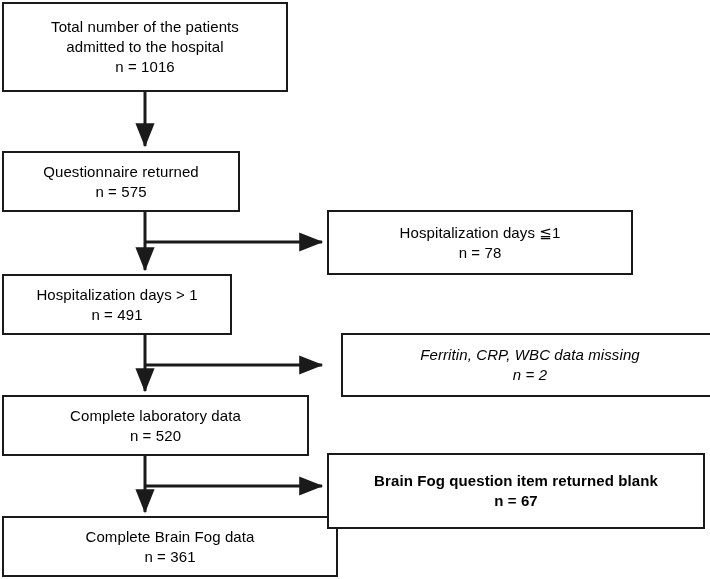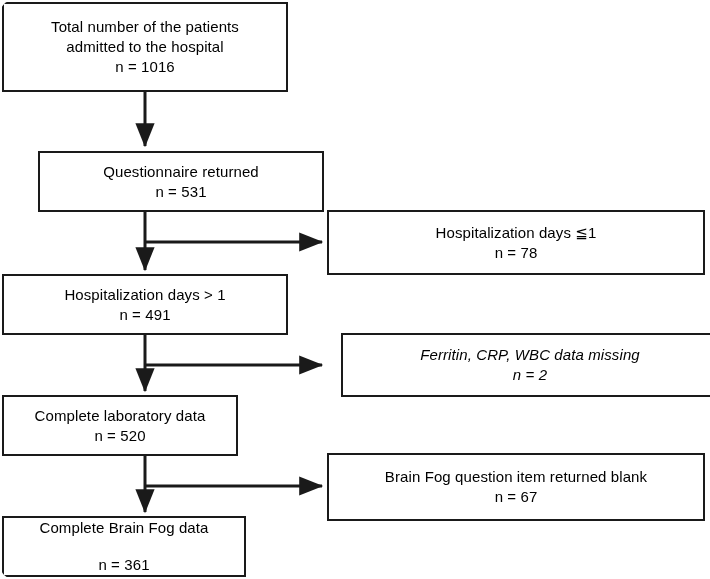--- a/index.html
+++ b/index.html
@@ -7,21 +7,20 @@
     padding: 0;
     background: #ffffff;
   }
   #flowchart {
     position: relative;
     width: 710px;
     height: 579px;
     background: #ffffff;
     font-family: "Liberation Sans", sans-serif;
     overflow: hidden;
-    border-radius: 14px;
   }
   .node {
     position: absolute;
     box-sizing: border-box;
     border: 2px solid #1a1a1a;
     background: #ffffff;
     display: flex;
     flex-direction: column;
     align-items: center;
     justify-content: center;
@@ -67,48 +66,48 @@
     <line x1="145" y1="456" x2="145" y2="512" stroke="#1a1a1a" stroke-width="3" marker-end="url(#ah)"></line>
     <line x1="145" y1="486" x2="322" y2="486" stroke="#1a1a1a" stroke-width="3" marker-end="url(#ah)"></line>
   </svg>
 
   <div class="node" style="left:2px; top:2px; width:286px; height:90px;">
     <span class="line">Total number of the patients</span>
     <span class="line">admitted to the hospital</span>
     <span class="line">n = 1016</span>
   </div>
 
-  <div class="node" style="left:2px; top:151px; width:286px; height:61px;margin-left:36px;">
+  <div class="node" style="left:2px; top:151px; width:238px; height:61px;">
     <span class="line">Questionnaire returned</span>
-    <span class="line">n = 531</span>
+    <span class="line">n = 575</span>
   </div>
 
-  <div class="node" style="left:2px; top:274px; width:286px; height:61px;">
+  <div class="node" style="left:2px; top:274px; width:230px; height:61px;">
     <span class="line">Hospitalization days &gt; 1</span>
     <span class="line">n = 491</span>
   </div>
 
-  <div class="node" style="left:2px; top:395px; width:236px; height:61px;">
+  <div class="node" style="left:2px; top:395px; width:307px; height:61px;">
     <span class="line">Complete laboratory data</span>
     <span class="line">n = 520</span>
   </div>
 
-  <div class="node" style="left:2px; top:516px; width:244px; height:61px;justify-content:space-between;">
+  <div class="node" style="left:2px; top:516px; width:336px; height:61px;">
     <span class="line">Complete Brain Fog data</span>
     <span class="line">n = 361</span>
   </div>
 
-  <div class="node" style="left:327px; top:210px; width:378px; height:65px;">
+  <div class="node" style="left:327px; top:210px; width:306px; height:65px;">
     <span class="line">Hospitalization days ≦1</span>
     <span class="line">n = 78</span>
   </div>
 
   <div class="node" style="left:341px; top:333px; width:378px; height:64px;font-style:italic;">
     <span class="line">Ferritin, CRP, WBC data missing</span>
     <span class="line">n = 2</span>
   </div>
 
-  <div class="node" style="left:327px; top:453px; width:378px; height:68px;">
+  <div class="node" style="left:327px; top:453px; width:378px; height:76px;font-weight:bold;">
     <span class="line">Brain Fog question item returned blank</span>
     <span class="line">n = 67</span>
   </div>
 
 </div>
 
 </body></html>

